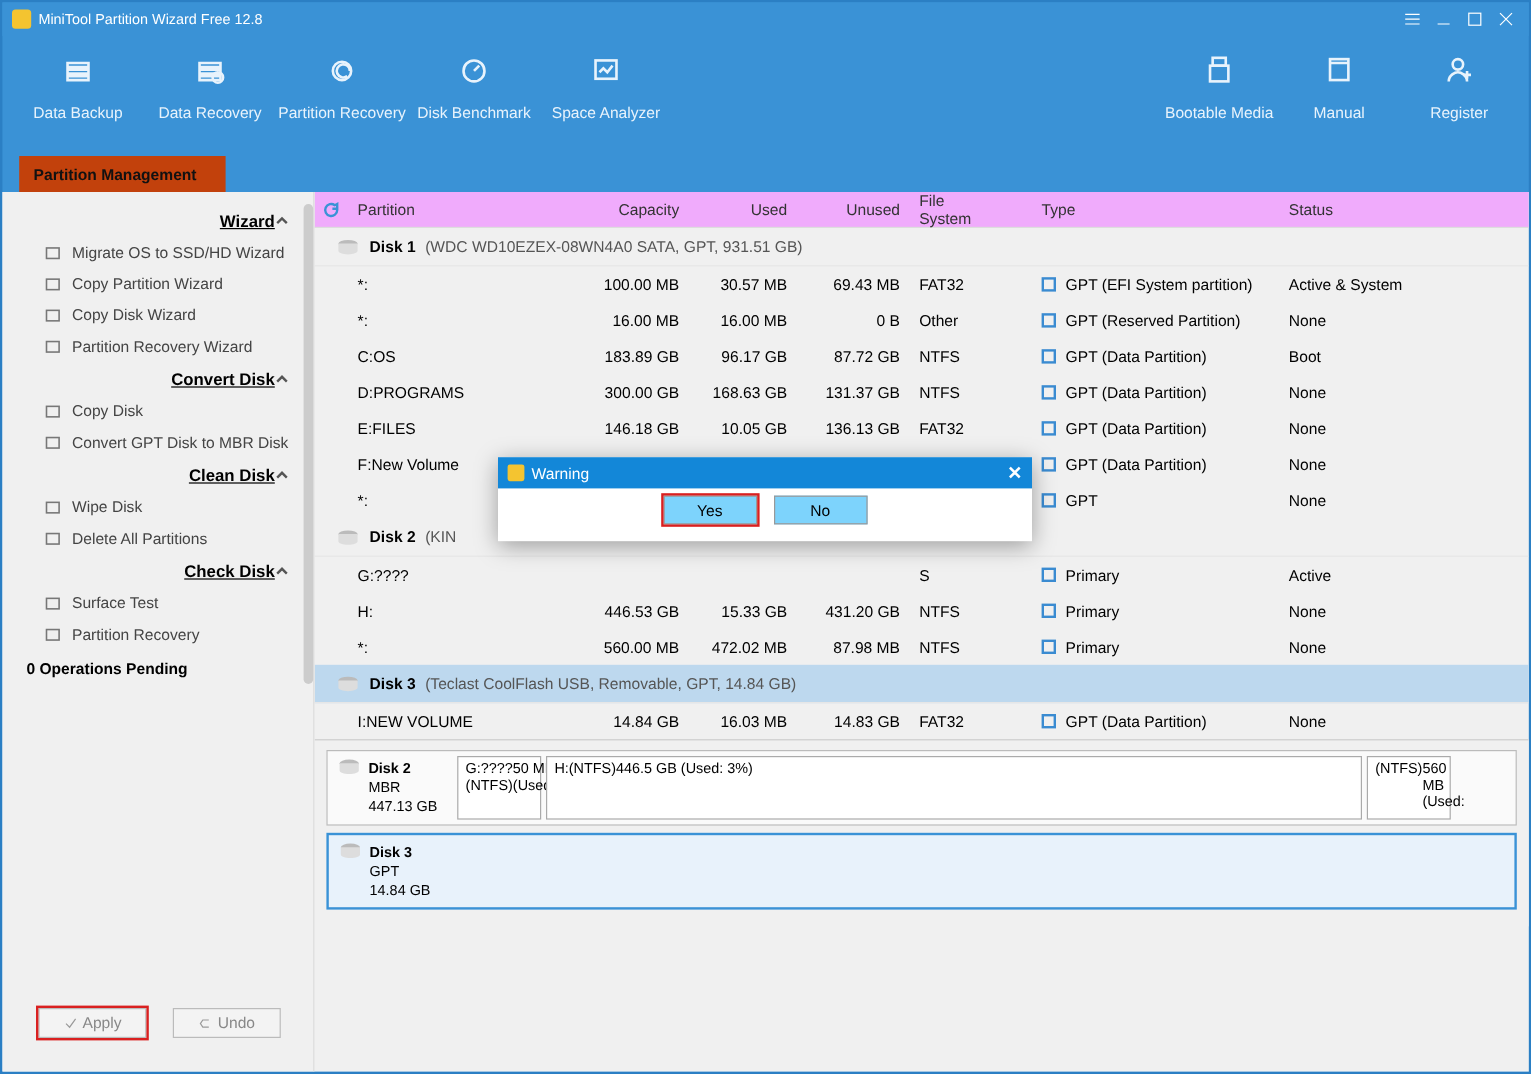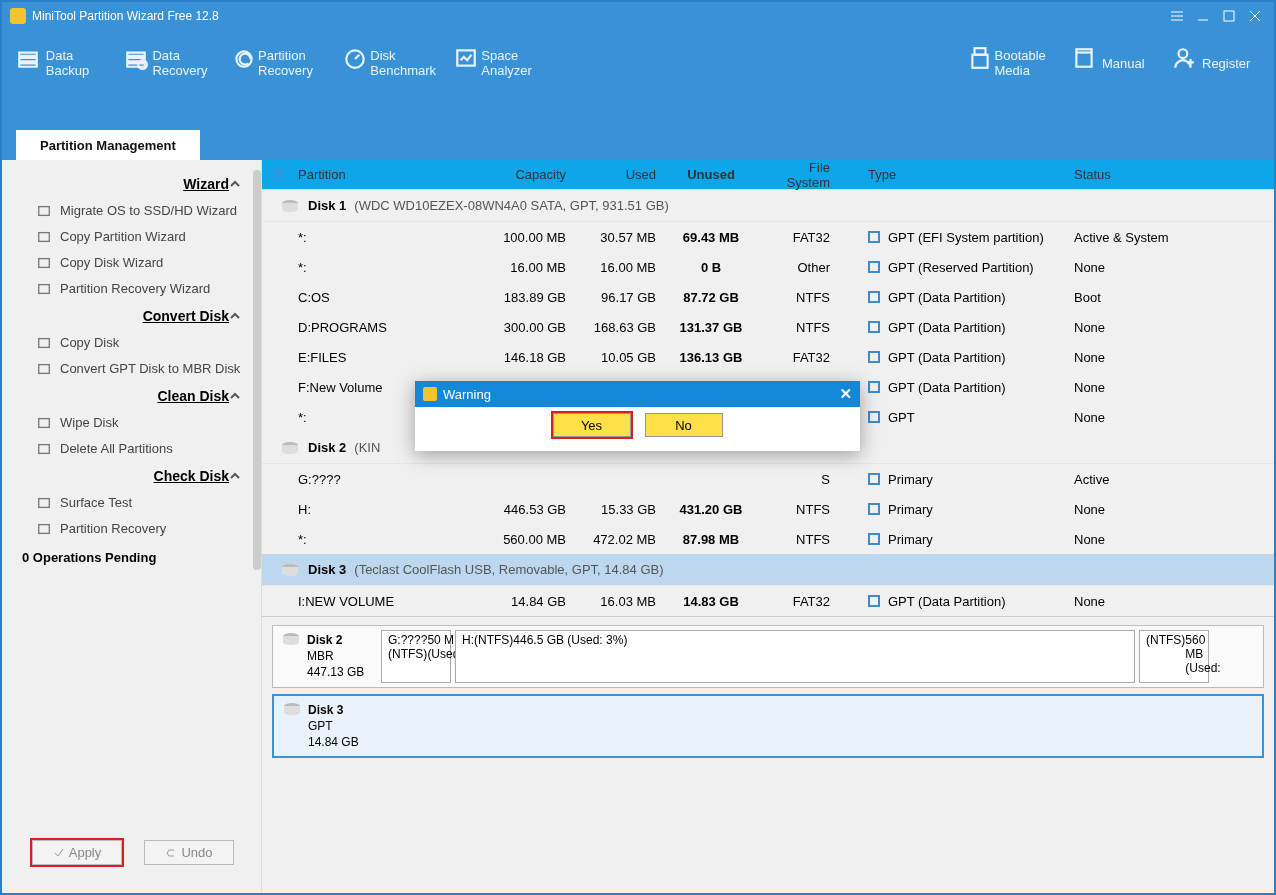--- a/index.html
+++ b/index.html
@@ -8,54 +8,54 @@
 
 
 .titlebar { height:28px; background:linear-gradient(#3a92d6,#3a92d6); display:flex; align-items:center; padding:0 8px; color:#fff; font-size:12px; }
 .titlebar .logo { width:16px; height:16px; background:#f4c430; border-radius:3px; margin-right:6px; display:inline-block; }
 .titlebar .spacer { flex:1; }
 .titlebar .winbtn { width:22px; height:22px; display:flex; align-items:center; justify-content:center; margin-left:4px; cursor:pointer; }
 .titlebar .winbtn svg { stroke:#fff; fill:none; }
 
 
 .toolbar { height:100px; display:flex; align-items:flex-start; padding:10px 8px 0 8px; color:#e8f3fc; }
-.tb-item { display:flex; flex-direction:row; align-items:center; width:110px; text-align:left; font-size:13px; cursor:pointer; }
+.tb-item { display:flex; flex-direction:column; align-items:center; width:110px; text-align:right; font-size:13px; cursor:pointer; }
 .tb-item.small { width:100px; }
 .tb-item .tb-icon { width:36px; height:36px; margin-bottom:10px; display:flex; align-items:center; justify-content:center; }
 .tb-item .tb-icon svg { stroke:#e8f3fc; fill:none; stroke-width:2; }
 .tb-spacer { flex:1; }
 
 
 .tabbar { height:30px; padding-left:14px; }
-.tab { display:inline-block; background:#ffffff; color:#111; font-weight:600; font-size:13px; padding:8px 24px 7px 24px; border-radius:0; }
+.tab { display:inline-block; background:#c2410c; color:#111; font-weight:600; font-size:13px; padding:8px 24px 7px 12px; border-radius:0; }
 
 
 .content { flex:1; background:#f0f0f0; display:flex; overflow:hidden; }
 .sidebar { width:260px; background:#f0f0f0; border-right:1px solid #ddd; display:flex; flex-direction:column; padding:10px 0; font-size:13px; position:relative; }
 .sidebar .scrollbar { width:8px; background:#ccc; position:absolute; right:0; top:10px; height:400px; border-radius:4px; }
 .sidebar .group { padding:6px 20px; font-weight:600; font-size:14px; display:flex; justify-content:flex-end; align-items:center; cursor:pointer;text-decoration:underline; }
 .sidebar .group svg { stroke:#555; }
 .sidebar .item { padding:5px 20px 5px 34px; color:#444; display:flex; align-items:flex-start; gap:8px; cursor:pointer; }
 .sidebar .item .ico { width:16px; height:16px; display:inline-flex; align-items:center; justify-content:center; }
 .sidebar .item .ico svg { stroke:#777; fill:none; stroke-width:1.5; }
 .sidebar .pending { padding:8px 20px; font-weight:600; font-size:13px; }
 .sidebar .actions { margin-top:auto; display:flex; gap:22px; padding:10px 20px 18px 30px; }
 .sidebar .actions .btn { border:1px solid #bbb; background:#f3f3f3; color:#888; padding:4px 0; width:90px; text-align:center; font-size:13px; cursor:pointer; display:flex; align-items:center; justify-content:center; gap:4px; }
 .sidebar .actions .btn.hl { outline:2px solid #d92020; }
 
 .main { flex:1; display:flex; flex-direction:column; overflow:hidden; }
-.grid-hdr { display:flex; background:#0ea5e9; border-bottom:1px solid #ddd; font-size:13px; color:#333; height:30px; align-items:center; }
+.grid-hdr { display:flex; background:#f0abfc; border-bottom:1px solid #ddd; font-size:13px; color:#333; height:30px; align-items:center; }
 .grid-hdr .refresh { width:28px; display:flex; align-items:center; justify-content:center; cursor:pointer; }
 .grid-hdr .refresh svg { stroke:#3a92d6; }
 .col { padding:0 8px; }
 .c-part { width:190px; }
 .c-cap { width:94px; text-align:right; }
 .c-used { width:90px; text-align:right; }
-.c-unused { width:94px; text-align:center;font-weight:bold; }
-.c-fs { width:102px; text-align:right; padding-right:30px;}
+.c-unused { width:94px; text-align:right; }
+.c-fs { width:102px; padding-right:30px;}
 .c-type { width:206px; }
 .c-status { width:120px; }
 .grid-body { overflow:auto; font-size:13px; }
 .disk-row { padding:8px 8px 8px 18px; display:flex; align-items:center; gap:8px; border-bottom:1px solid #e6e6e6; }
 .disk-row.sel { background:#bdd8ee; }
 .disk-row .dico { width:20px; height:14px; }
 .disk-row b { font-weight:700; }
 .disk-row span.sub { color:#555; }
 .part-row { display:flex; height:30px; align-items:center; padding-left:28px; }
 .part-row .c-type { display:flex; align-items:center; gap:8px; }
@@ -72,21 +72,21 @@
 
 
 .modal { position:absolute; left:415px; top:381px; width:445px; background:#fff; box-shadow:0 4px 18px rgba(0,0,0,.35); z-index:50; }
 .modal .mhdr { height:26px; background:#1387d8; color:#fff; display:flex; align-items:center; padding:0 8px; font-size:13px; }
 .modal .mhdr .logo { width:14px; height:14px; background:#f4c430; border-radius:2px; margin-right:6px; }
 .modal .mhdr .spacer { flex:1; }
 .modal .mhdr .close { cursor:pointer; font-weight:700; font-size:15px; }
 .modal .mbody { padding:18px 18px 10px 18px; display:flex; gap:18px; align-items:flex-start; font-size:13px; color:#333; }
 .modal .mbody .warn-ico svg { width:34px; height:34px; }
 .modal .mbtns { display:flex; justify-content:center; gap:14px; padding:6px 0 14px 0; }
-.modal .mbtns .mbtn { width:78px; height:24px; border:1px solid #999; background:#fde047; font-size:13px; display:flex; align-items:center; justify-content:center; cursor:pointer; }
+.modal .mbtns .mbtn { width:78px; height:24px; border:1px solid #999; background:#7dd3fc; font-size:13px; display:flex; align-items:center; justify-content:center; cursor:pointer; }
 .modal .mbtns .mbtn.hl { outline:2px solid #d92020; }
 </style>
 </head>
 <body>
 
 <div class="frame">
 
   <div class="titlebar">
     <span class="logo"></span>
     <span>MiniTool Partition Wizard Free 12.8</span>

